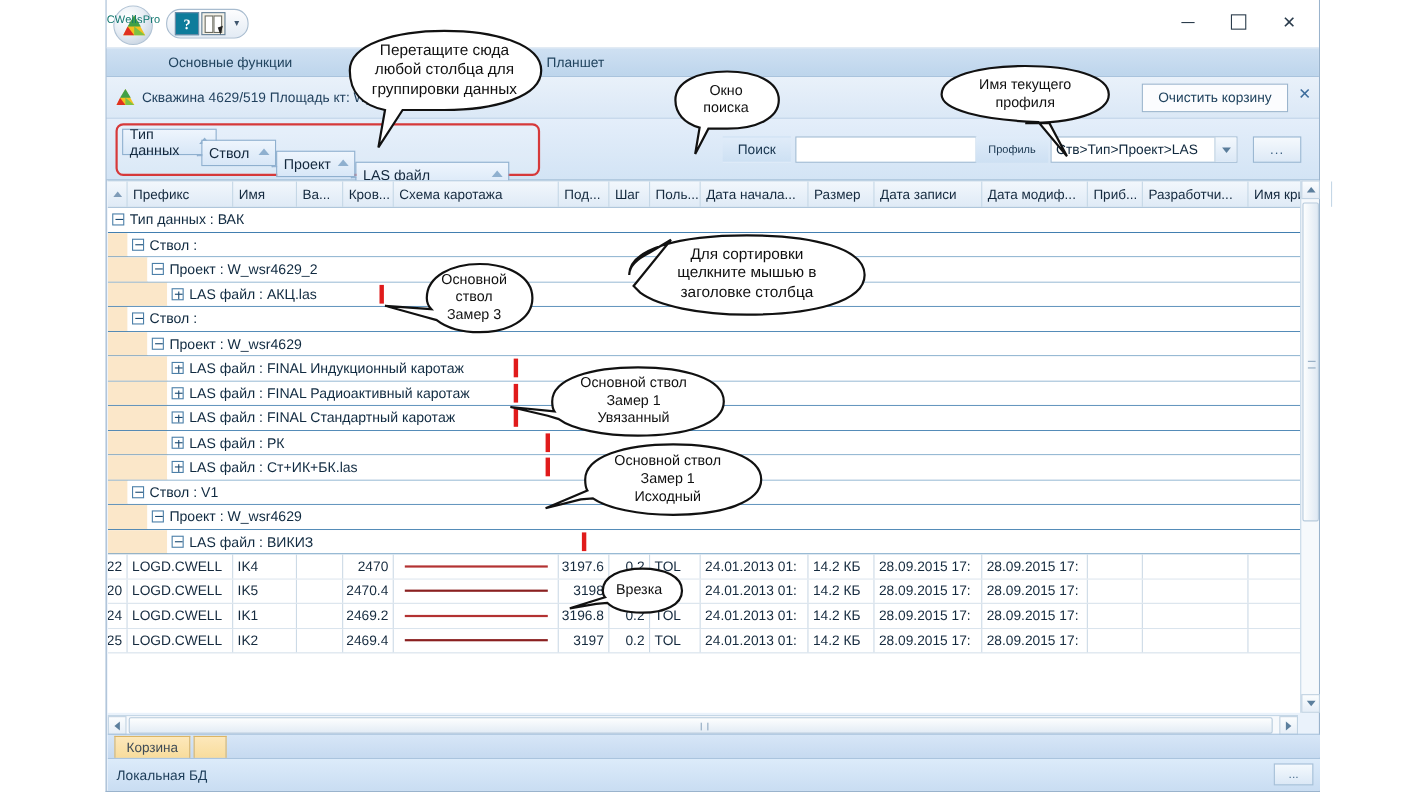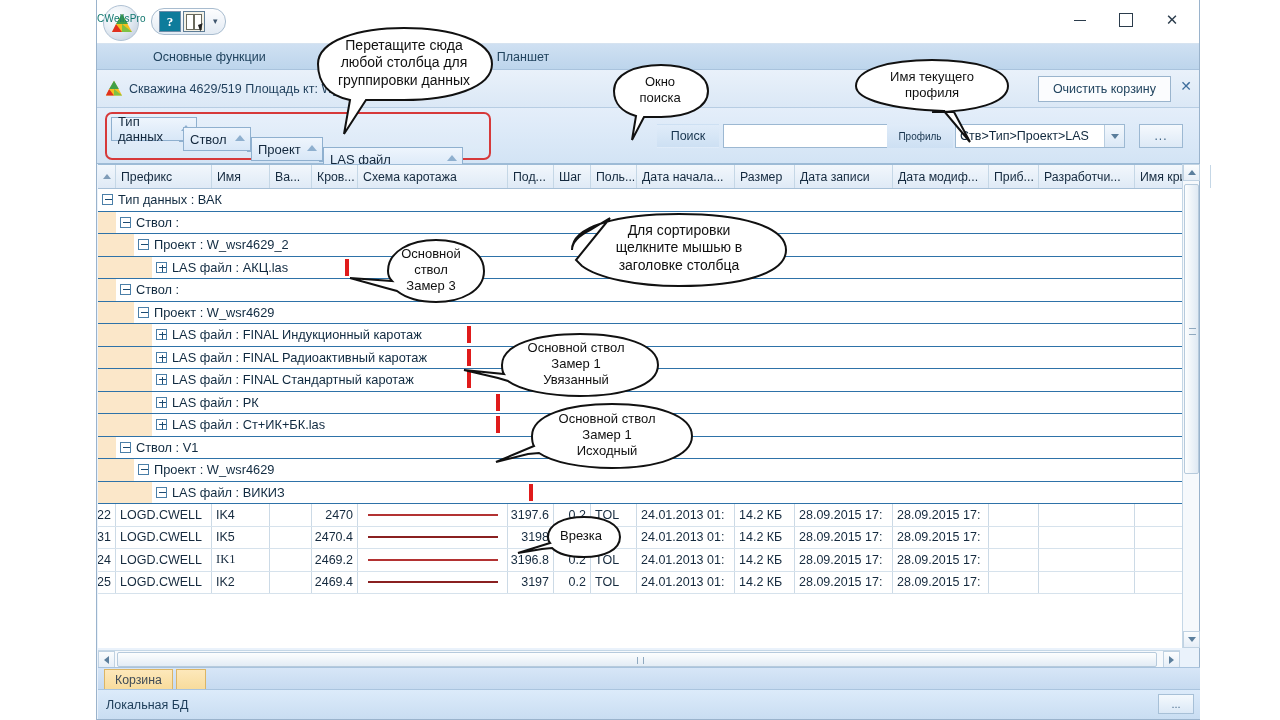--- a/index.html
+++ b/index.html
@@ -537,21 +537,21 @@
             <div class="dc " style="width: 46px;">TOL</div>
             <div class="dc " style="width: 98px;">24.01.2013 01:</div>
             <div class="dc " style="width: 60px;">14.2 КБ</div>
             <div class="dc " style="width: 98px;">28.09.2015 17:</div>
             <div class="dc " style="width: 96px;">28.09.2015 17:</div>
             <div class="dc " style="width: 50px;"></div>
             <div class="dc " style="width: 96px;"></div>
             <div class="dc " style="width: 76px;"></div>
           </div>
           <div class="drow">
-            <div class="dc r" style="width: 18px;">31</div>
+            <div class="dc r" style="width: 18px;">20</div>
             <div class="dc " style="width: 96px;">LOGD.CWELL</div>
             <div class="dc " style="width: 58px;">IK5</div>
             <div class="dc " style="width: 42px;"></div>
             <div class="dc r" style="width: 46px;">2470.4</div>
             <div class="dc c" style="width: 150px;">
               <div class="sparkline dark"></div>
             </div>
             <div class="dc r" style="width: 46px;">3198</div>
             <div class="dc r" style="width: 37px;">0.2</div>
             <div class="dc " style="width: 46px;">TOL</div>
@@ -559,21 +559,21 @@
             <div class="dc " style="width: 60px;">14.2 КБ</div>
             <div class="dc " style="width: 98px;">28.09.2015 17:</div>
             <div class="dc " style="width: 96px;">28.09.2015 17:</div>
             <div class="dc " style="width: 50px;"></div>
             <div class="dc " style="width: 96px;"></div>
             <div class="dc " style="width: 76px;"></div>
           </div>
           <div class="drow">
             <div class="dc r" style="width: 18px;">24</div>
             <div class="dc " style="width: 96px;">LOGD.CWELL</div>
-            <div class="dc " style="width: 58px; font-family: Liberation Serif, serif;">IK1</div>
+            <div class="dc " style="width: 58px;">IK1</div>
             <div class="dc " style="width: 42px;"></div>
             <div class="dc r" style="width: 46px;">2469.2</div>
             <div class="dc c" style="width: 150px;">
               <div class="sparkline"></div>
             </div>
             <div class="dc r" style="width: 46px;">3196.8</div>
             <div class="dc r" style="width: 37px;">0.2</div>
             <div class="dc " style="width: 46px;">TOL</div>
             <div class="dc " style="width: 98px;">24.01.2013 01:</div>
             <div class="dc " style="width: 60px;">14.2 КБ</div>

